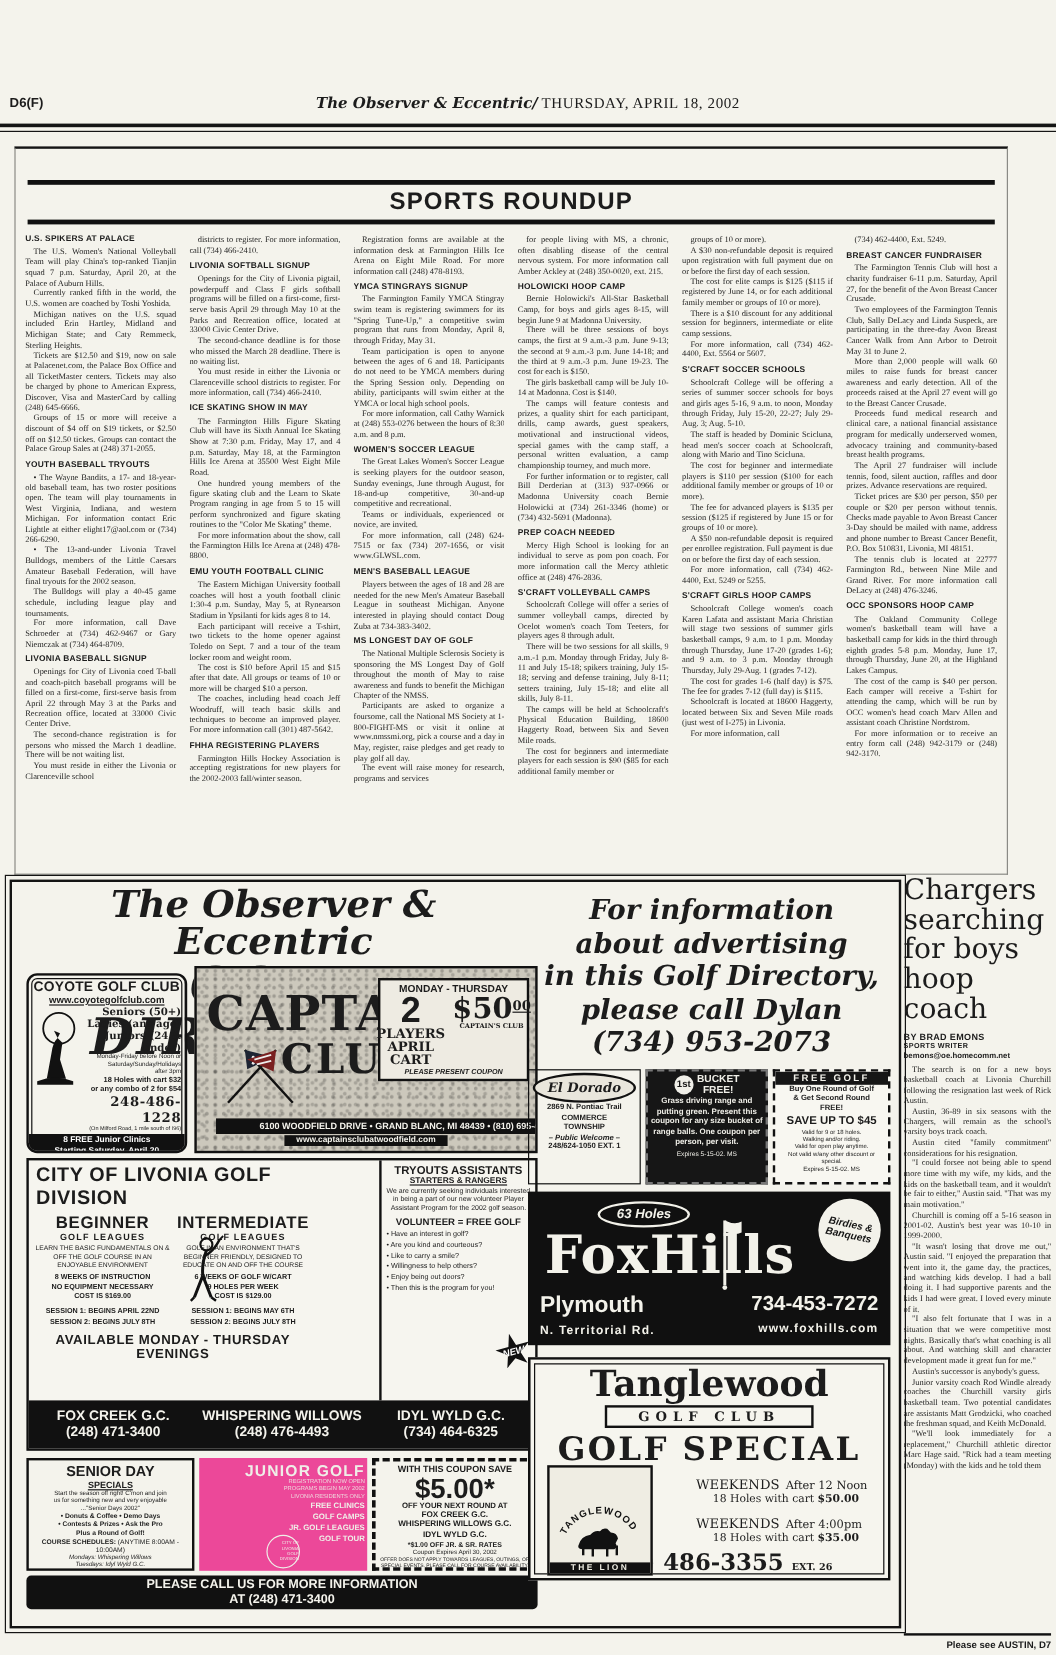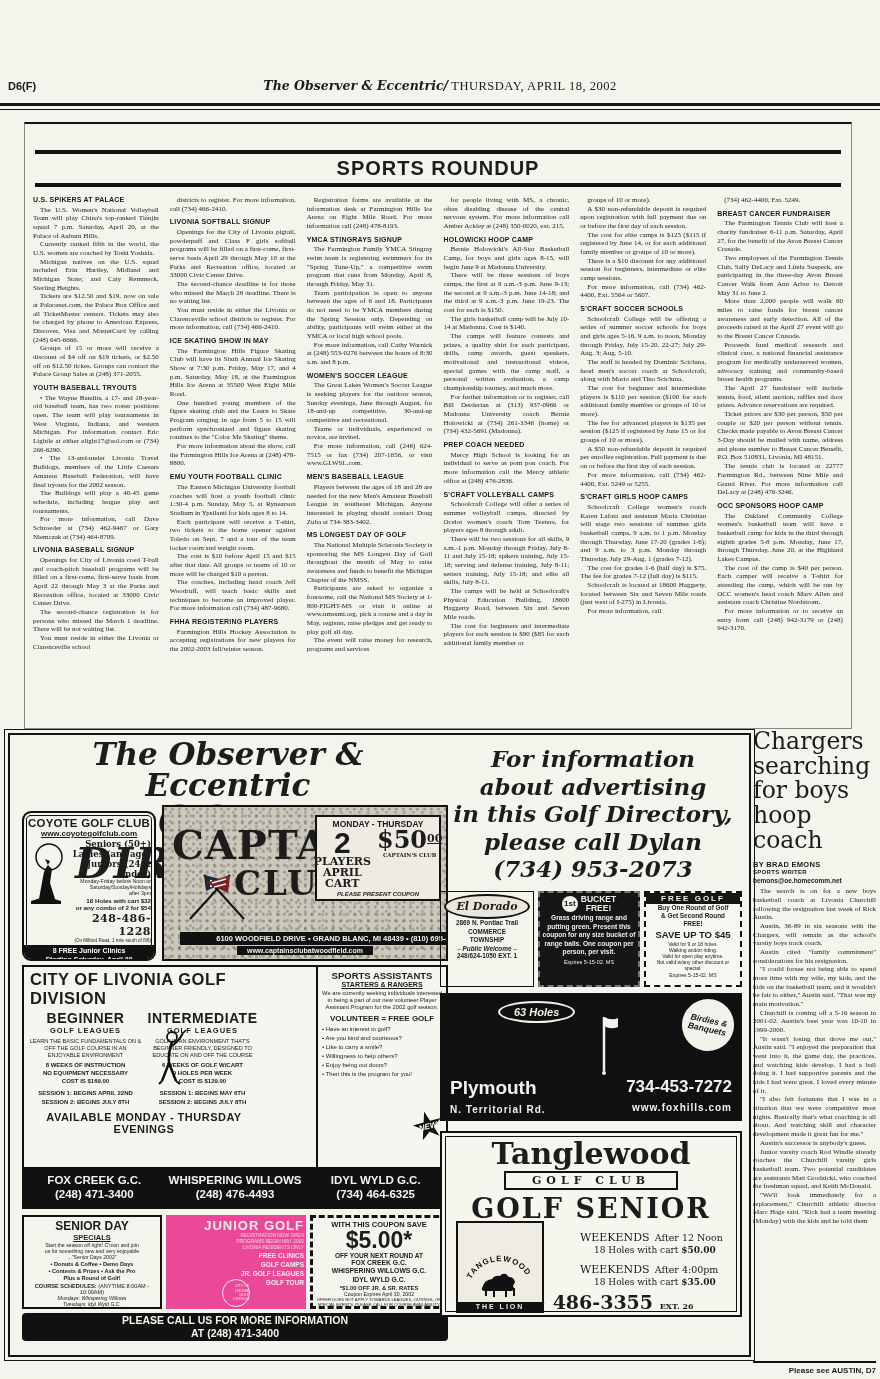--- a/index.html
+++ b/index.html
@@ -6,21 +6,21 @@
   body{width:880px;height:1379px;position:relative;background:#f4f3ec;color:#1c1c1c;
        font-family:"Liberation Serif",serif;overflow:hidden}
   .abs{position:absolute}
   
   #page-id{left:8px;top:80px;font:bold 11px "Liberation Sans",sans-serif}
   #masthead{left:0;top:78px;width:880px;text-align:center;font-size:12.5px}
   #masthead .mt-title{font-style:italic;font-weight:bold;font-family:"DejaVu Serif",serif}
   #masthead .mt-date{font-variant:small-caps;letter-spacing:.5px}
   .rule{background:#151515}
   
-  #roundup{left:24px;top:122px;width:826px;height:604px;
+  #roundup{left:12px;top:122px;width:826px;height:604px;
            border-left:1px solid #8a8a85;border-right:1px solid #8a8a85;border-bottom:1px solid #8a8a85;
            border-top:2px solid #151515;overflow:hidden}
   .banner{margin:26px 10px 0;border-top:4px solid #111;border-bottom:4px solid #111;
           text-align:center;font:bold 20px "Liberation Sans",sans-serif;letter-spacing:1px;padding:3px 0}
   #cols{display:flex;gap:11px;padding:9px 8px 0;height:520px;overflow:hidden}
   .col{flex:1;font-size:7px;line-height:1.24;text-align:justify;overflow:hidden}
   .col p{margin:0;text-indent:7px}
   .bh{font-family:"Liberation Sans",sans-serif;font-weight:bold;font-size:7px;margin:5px 0 1px;letter-spacing:.2px}
   .col > .bh:first-child{margin-top:0}
   
@@ -231,21 +231,21 @@
         <p>The second-chance deadline is for those who missed the March 28 deadline. There is no waiting list.</p>
         <p>You must reside in either the Livonia or Clarenceville school districts to register. For more information, call (734) 466-2410.</p>
         <div class="bh">ICE SKATING SHOW IN MAY</div>
         <p>The Farmington Hills Figure Skating Club will have its Sixth Annual Ice Skating Show at 7:30 p.m. Friday, May 17, and 4 p.m. Saturday, May 18, at the Farmington Hills Ice Arena at 35500 West Eight Mile Road.</p>
         <p>One hundred young members of the figure skating club and the Learn to Skate Program ranging in age from 5 to 15 will perform synchronized and figure skating routines to the "Color Me Skating" theme.</p>
         <p>For more information about the show, call the Farmington Hills Ice Arena at (248) 478-8800.</p>
         <div class="bh">EMU YOUTH FOOTBALL CLINIC</div>
         <p>The Eastern Michigan University football coaches will host a youth football clinic 1:30-4 p.m. Sunday, May 5, at Rynearson Stadium in Ypsilanti for kids ages 8 to 14.</p>
         <p>Each participant will receive a T-shirt, two tickets to the home opener against Toledo on Sept. 7 and a tour of the team locker room and weight room.</p>
         <p>The cost is $10 before April 15 and $15 after that date. All groups or teams of 10 or more will be charged $10 a person.</p>
-        <p>The coaches, including head coach Jeff Woodruff, will teach basic skills and techniques to become an improved player. For more information call (734) 487-9680.</p>
+        <p>The coaches, including head coach Jeff Woodruff, will teach basic skills and techniques to become an improved player. For more information call (301) 487-5642.</p>
         <div class="bh">FHHA REGISTERING PLAYERS</div>
         <p>Farmington Hills Hockey Association is accepting registrations for new players for the 2002-2003 fall/winter season.</p>
       </div>
       <div class="col">
         <p>Registration forms are available at the information desk at Farmington Hills Ice Arena on Eight Mile Road. For more information call (248) 478-8193.</p>
         <div class="bh">YMCA STINGRAYS SIGNUP</div>
         <p>The Farmington Family YMCA Stingray swim team is registering swimmers for its "Spring Tune-Up," a competitive swim program that runs from Monday, April 8, through Friday, May 31.</p>
         <p>Team participation is open to anyone between the ages of 6 and 18. Participants do not need to be YMCA members during the Spring Session only. Depending on ability, participants will swim either at the YMCA or local high school pools.</p>
         <p>For more information, call Cathy Warnick at (248) 553-0276 between the hours of 8:30 a.m. and 8 p.m.</p>
         <div class="bh">WOMEN'S SOCCER LEAGUE</div>
@@ -436,21 +436,21 @@
           <path d="M20 13 Q16 24 17 34" fill="none" stroke="#111" stroke-width="2.5"></path>
           <path d="M18 18 Q26 14 31 4" fill="none" stroke="#111" stroke-width="2"></path>
           <path d="M17 34 L10 52 M17 34 L24 52" fill="none" stroke="#111" stroke-width="2.5"></path>
           <path d="M10 52 l-3 3 M24 52 l4 3" stroke="#111" stroke-width="2"></path>
           <line x1="31" y1="4" x2="34" y2="1" stroke="#111" stroke-width="1.5"></line>
         </svg>
       </div>
       <div class="liv-avail">AVAILABLE MONDAY - THURSDAY EVENINGS</div>
     </div>
     <div class="pa">
-      <div class="pa-title">SPORTS ASSISTANTS</div>
+      <div class="pa-title">TRYOUTS ASSISTANTS</div>
       <div class="pa-sub">STARTERS &amp; RANGERS</div>
       <div class="pa-desc">We are currently seeking individuals interested in being a part of our new volunteer Player Assistant Program for the 2002 golf season.</div>
       <div class="pa-vol">VOLUNTEER = FREE GOLF</div>
       <div class="pa-bullets">
 
       <div>• Have an interest in golf?</div>
           <div>• Are you kind and courteous?</div>
           <div>• Like to carry a smile?</div>
           <div>• Willingness to help others?</div>
           <div>• Enjoy being out doors?</div>
@@ -581,41 +581,42 @@
     <div class="fg-small">Valid for 9 or 18 holes.</div>
         <div class="fg-small">Walking and/or riding.</div>
         <div class="fg-small">Valid for open play anytime.</div>
         <div class="fg-small">Not valid w/any other discount or special.</div>
       </div>
     <div class="fg-exp">Expires 5-15-02.    MS</div>
   </div>
 
   <div class="abs foxhills">
     <div class="fh-holes">63 Holes</div>
+    <div class="fh-name">FoxHills</div>
     <div class="fh-flag">
       <svg width="22" height="60" viewBox="0 0 22 60">
         <line x1="6" y1="2" x2="6" y2="56" stroke="#f3f2ea" stroke-width="2.5"></line>
         <path d="M6 2 Q14 6 20 3 L20 12 Q13 15 6 11 Z" fill="#f3f2ea"></path>
         <circle cx="6" cy="58" r="2" fill="#f3f2ea"></circle>
       </svg>
     </div>
     <div class="fh-ball">
       <div>Birdies &amp;</div>
       <div>Banquets</div>
     </div>
     <div class="fh-city">Plymouth</div>
     <div class="fh-road">N. Territorial Rd.</div>
     <div class="fh-phone">734-453-7272</div>
     <div class="fh-url">www.foxhills.com</div>
   </div>
 
   <div class="abs tangle">
     <div class="tw-name">Tanglewood</div>
     <div><span class="tw-club">GOLF CLUB</span></div>
-    <div class="tw-special">GOLF SENIOR</div>
+    <div class="tw-special">GOLF SPECIAL</div>
     <div>
 
         <div class="tw-offer">
           <span class="tw-when">WEEKENDS</span>
           <span class="tw-time">After 12 Noon</span>
           <div class="tw-detail"><span>18 Holes with cart</span> <span class="tw-price">$50.00</span></div>
         </div>
 
         <div class="tw-offer">
           <span class="tw-when">WEEKENDS</span>

